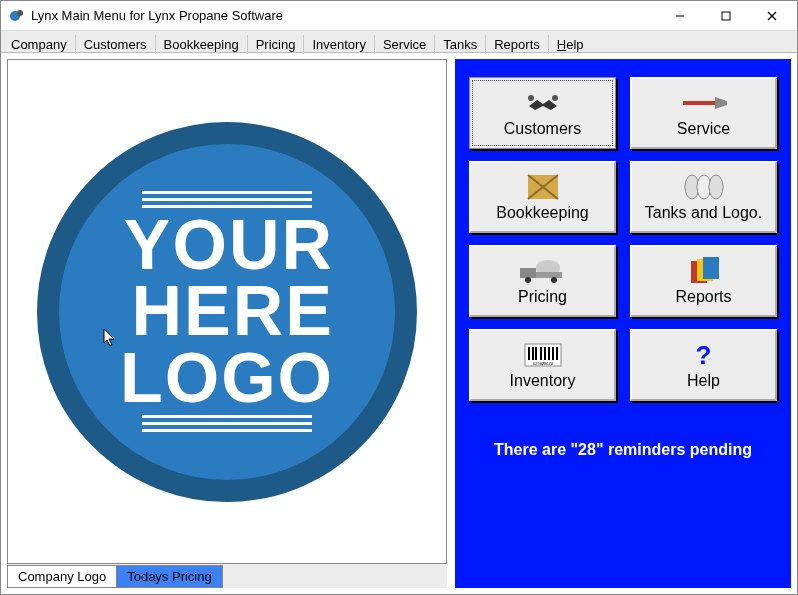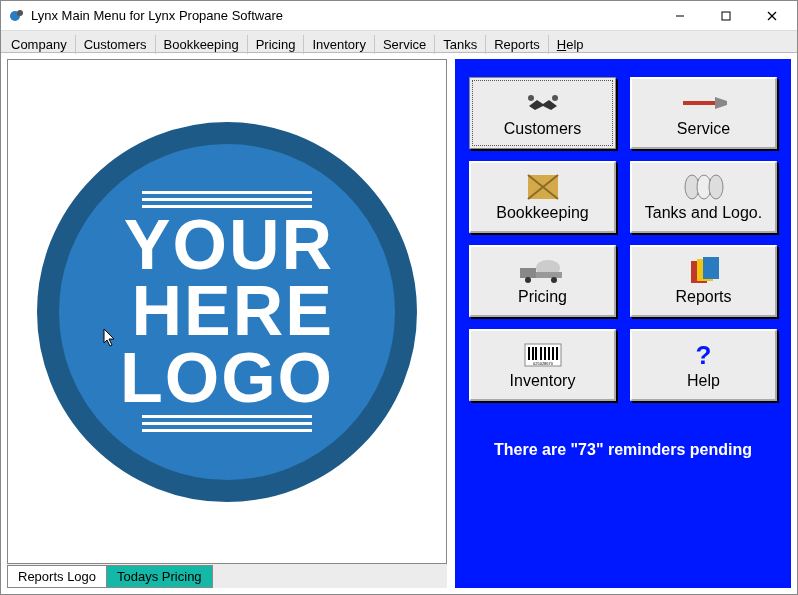--- a/index.html
+++ b/index.html
@@ -104,21 +104,21 @@
 .tabstrip {
   height: 24px;
   display: flex;
   align-items: flex-end;
   background: #ececec;
 }
 .tabstrip .tab {
   padding: 3px 10px;
   border: 1px solid #888;
   border-bottom: 1px solid #888;
-  background: #14b8a6;
+  background: #3b82f6;
   font-size: 13px;
   margin-right: -1px;
   cursor: default;
 }
 .tabstrip .tab.active {
   background: #fff;
 }
 .right-panel {
   flex: 1;
   background: #0018ff;
@@ -229,21 +229,21 @@
               <div class="ln"></div>
             </div>
         </div>
         <div class="cursor">
           <svg width="14" height="20" viewBox="0 0 14 20">
               <path d="M1 1 L1 15 L4 12 L7 18 L9 17 L6 11 L11 11 Z" fill="#fff" stroke="#000" stroke-width="1"></path>
             </svg>
         </div>
       </div>
       <div class="tabstrip">
-        <div class="tab active">Reports Logo</div>
+        <div class="tab active">Company Logo</div>
         <div class="tab">Todays Pricing</div>
       </div>
     </div>
 
     <div class="right-panel">
       <div class="btn-grid">
         <div class="big-btn sel">
           <div class="ico">
               <svg width="40" height="26">
                 <path d="M6 16 L14 10 L20 14 L26 10 L34 16 L28 20 L20 16 L12 20 Z" fill="#333"></path>
@@ -321,17 +321,17 @@
               </svg>
             </div>
           <span>Inventory</span>
         </div>
         <div class="big-btn">
           <div class="ico" style="color:#0018ff;font-weight:bold;font-size:26px;">?</div>
           <span>Help</span>
         </div>
       </div>
       <div class="reminder">
-        <span>There are "</span><span>73</span><span>" reminders pending</span>
+        <span>There are "</span><span>28</span><span>" reminders pending</span>
       </div>
     </div>
   </div>
 </div>
 
 </body></html>

